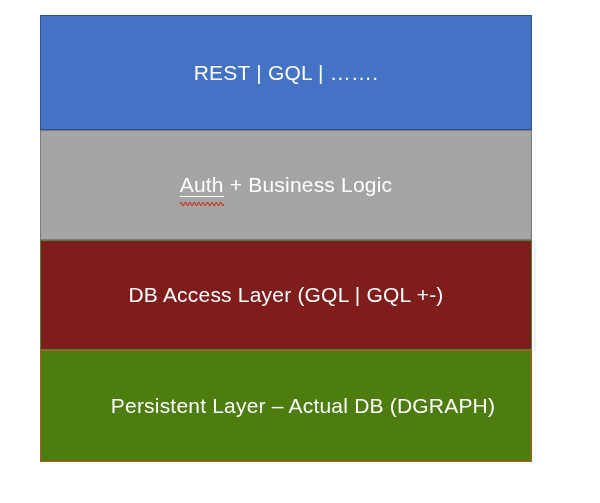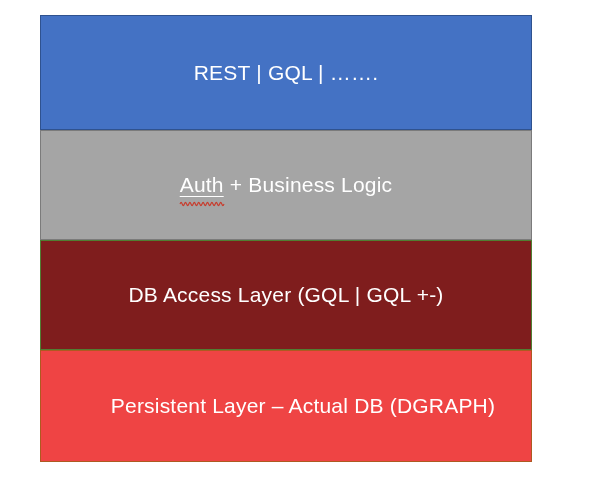--- a/index.html
+++ b/index.html
@@ -81,18 +81,18 @@
     <div class="layer" style="background-color: rgb(165, 165, 165); border-color: rgb(123, 123, 123);">
       <span class="label"><span class="spell-wrap"><span class="spell-word">Auth</span><svg class="squiggle" viewBox="0 0 60 4" preserveAspectRatio="none" aria-hidden="true">
               <path d="M0 3 Q 1.5 0 3 3 T 6 3 T 9 3 T 12 3 T 15 3 T 18 3 T 21 3 T 24 3 T 27 3 T 30 3 T 33 3 T 36 3 T 39 3 T 42 3 T 45 3 T 48 3 T 51 3 T 54 3 T 57 3 T 60 3"></path>
             </svg></span><span> + Business Logic</span></span>
     </div>
 
     <div class="layer" style="background-color: #7f1d1d; border-color: rgb(80, 126, 50);">
       <span class="label">DB Access Layer (GQL | GQL +-)</span>
     </div>
 
-    <div class="layer" style="background-color: #ef4444; border-color: rgb(174, 90, 33); padding-left: 34px;">
+    <div class="layer" style="background-color: #4d7c0f; border-color: rgb(174, 90, 33); padding-left: 34px;">
       <span class="label">Persistent Layer – Actual DB (DGRAPH)</span>
     </div>
 
   </div>
 </div>
 
 </body></html>

